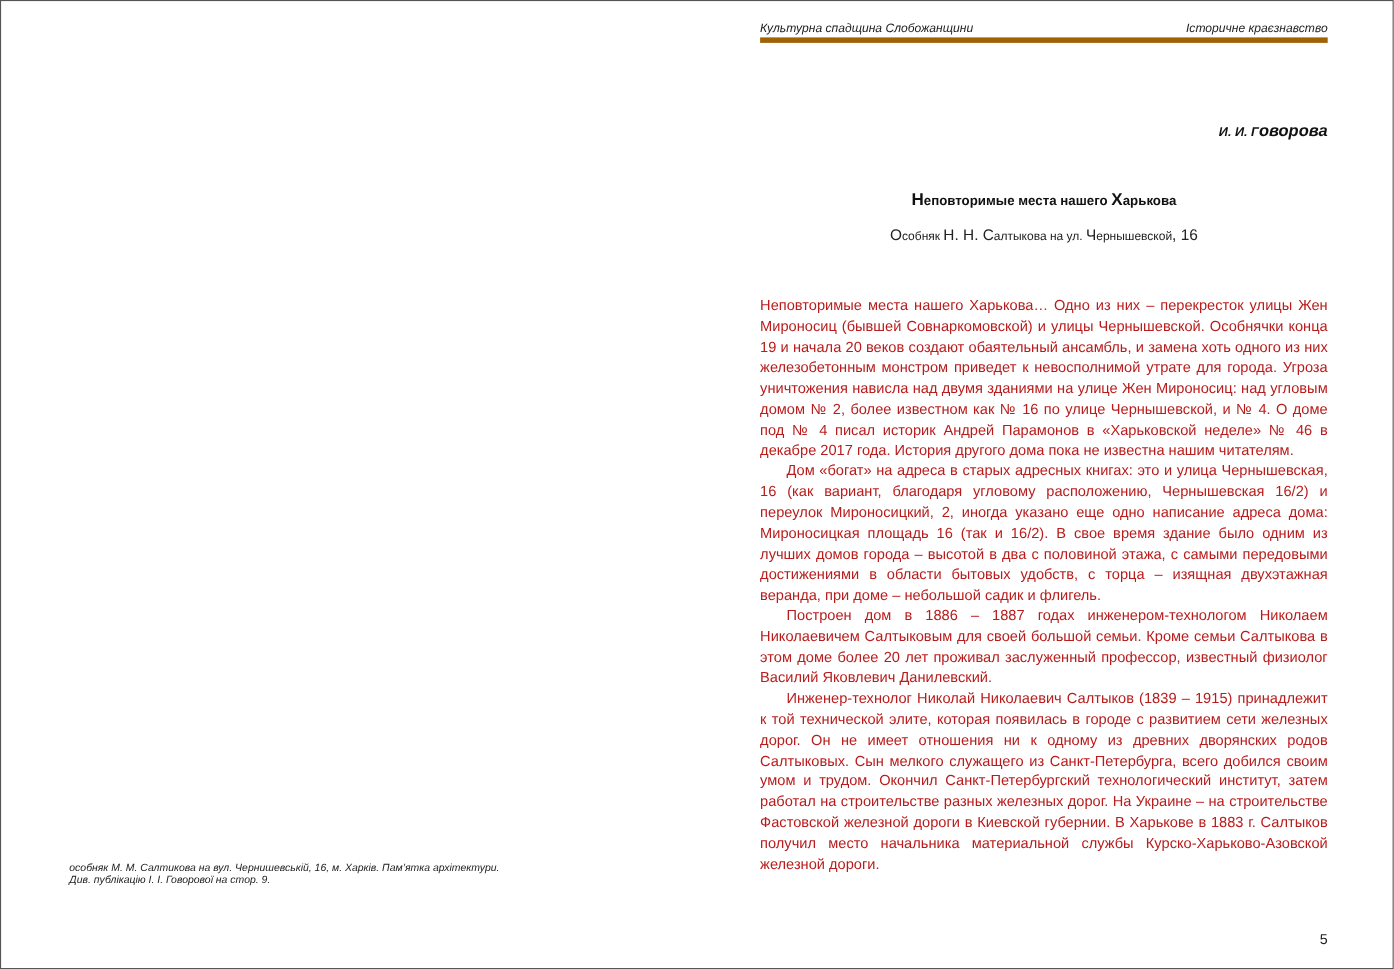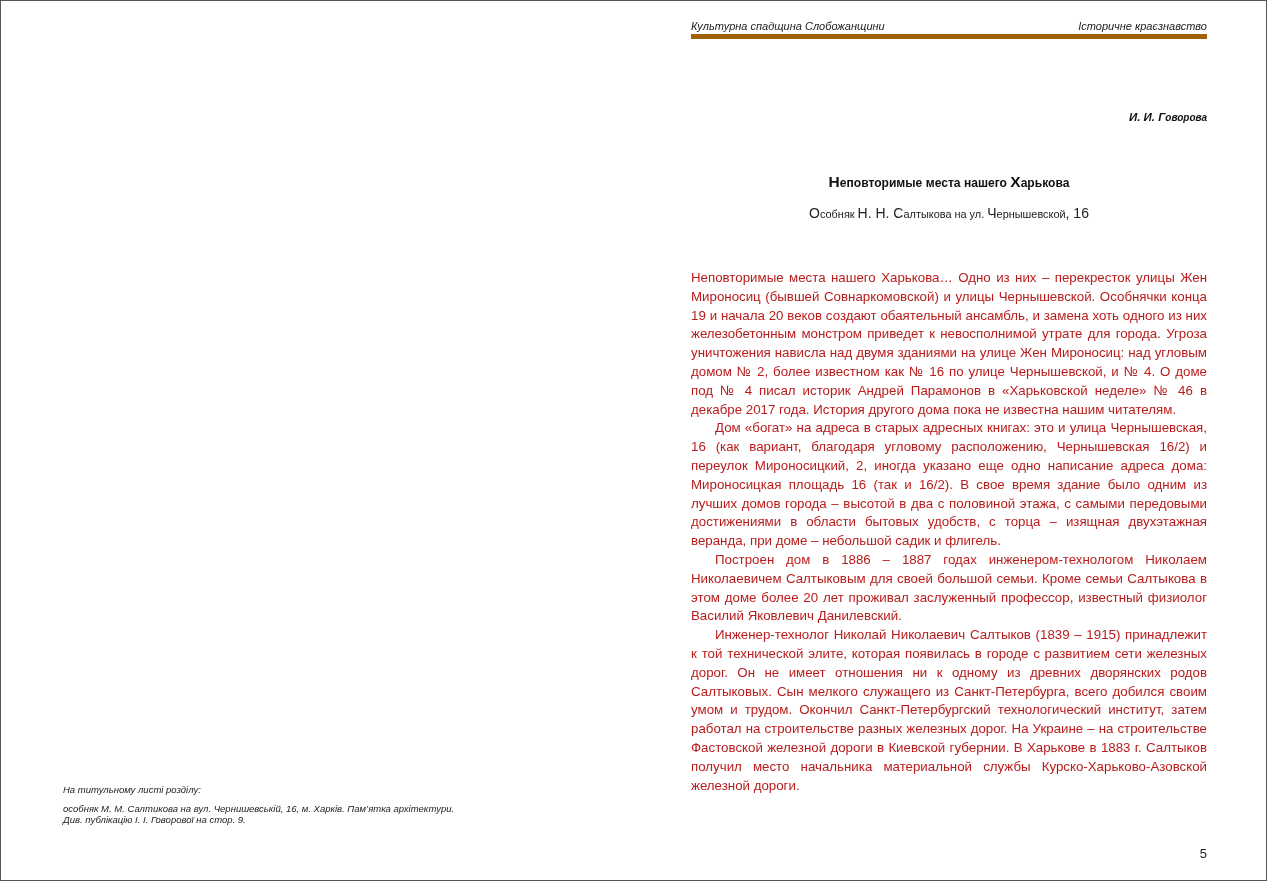--- a/index.html
+++ b/index.html
@@ -19,21 +19,21 @@
     position: absolute; left: 57px; top: 18px; width: 516px;
     border-bottom: 5px solid #a16207;
     font-size: 11px; font-style: italic; color: #222;
     display: flex; justify-content: space-between;
     padding-bottom: 1px; line-height: 14px;
   }
   .author {
     position: absolute; right: 59px; top: 110px;
     font-size: 11.5px; font-weight: bold; font-style: italic; color: #111;
   }
-  .author .sc { font-size: 10px; }
+  .author .sc { font-size: 15px; }
   .title {
     position: absolute; left: 57px; width: 516px; top: 172px;
     text-align: center; font-weight: bold; font-size: 15.5px; color: #111;
   }
   .title .sc, .subtitle .sc { font-size: 0.78em; }
   .subtitle {
     position: absolute; left: 57px; width: 516px; top: 204px;
     text-align: center; font-size: 14px; color: #222;
   }
   .body-text {
@@ -55,21 +55,20 @@
   }
   .caption .label { margin-bottom: 8px; }
 </style>
 </head>
 <body>
 
 <div class="spread">
 
   <div class="left-page">
     <div class="caption">
-      <div class="label">На титульному листі розділу:</div>
       <div>особняк М. М. Салтикова на вул. Чернишевській, 16, м. Харків. Пам’ятка архітектури.</div>
       <div>Див. публікацію І. І. Говорової на стор. 9.</div>
     </div>
   </div>
 
   <div class="right-page">
     <div class="running-header">
       <span>Культурна спадщина Слобожанщини</span>
       <span>Історичне краєзнавство</span>
     </div>

